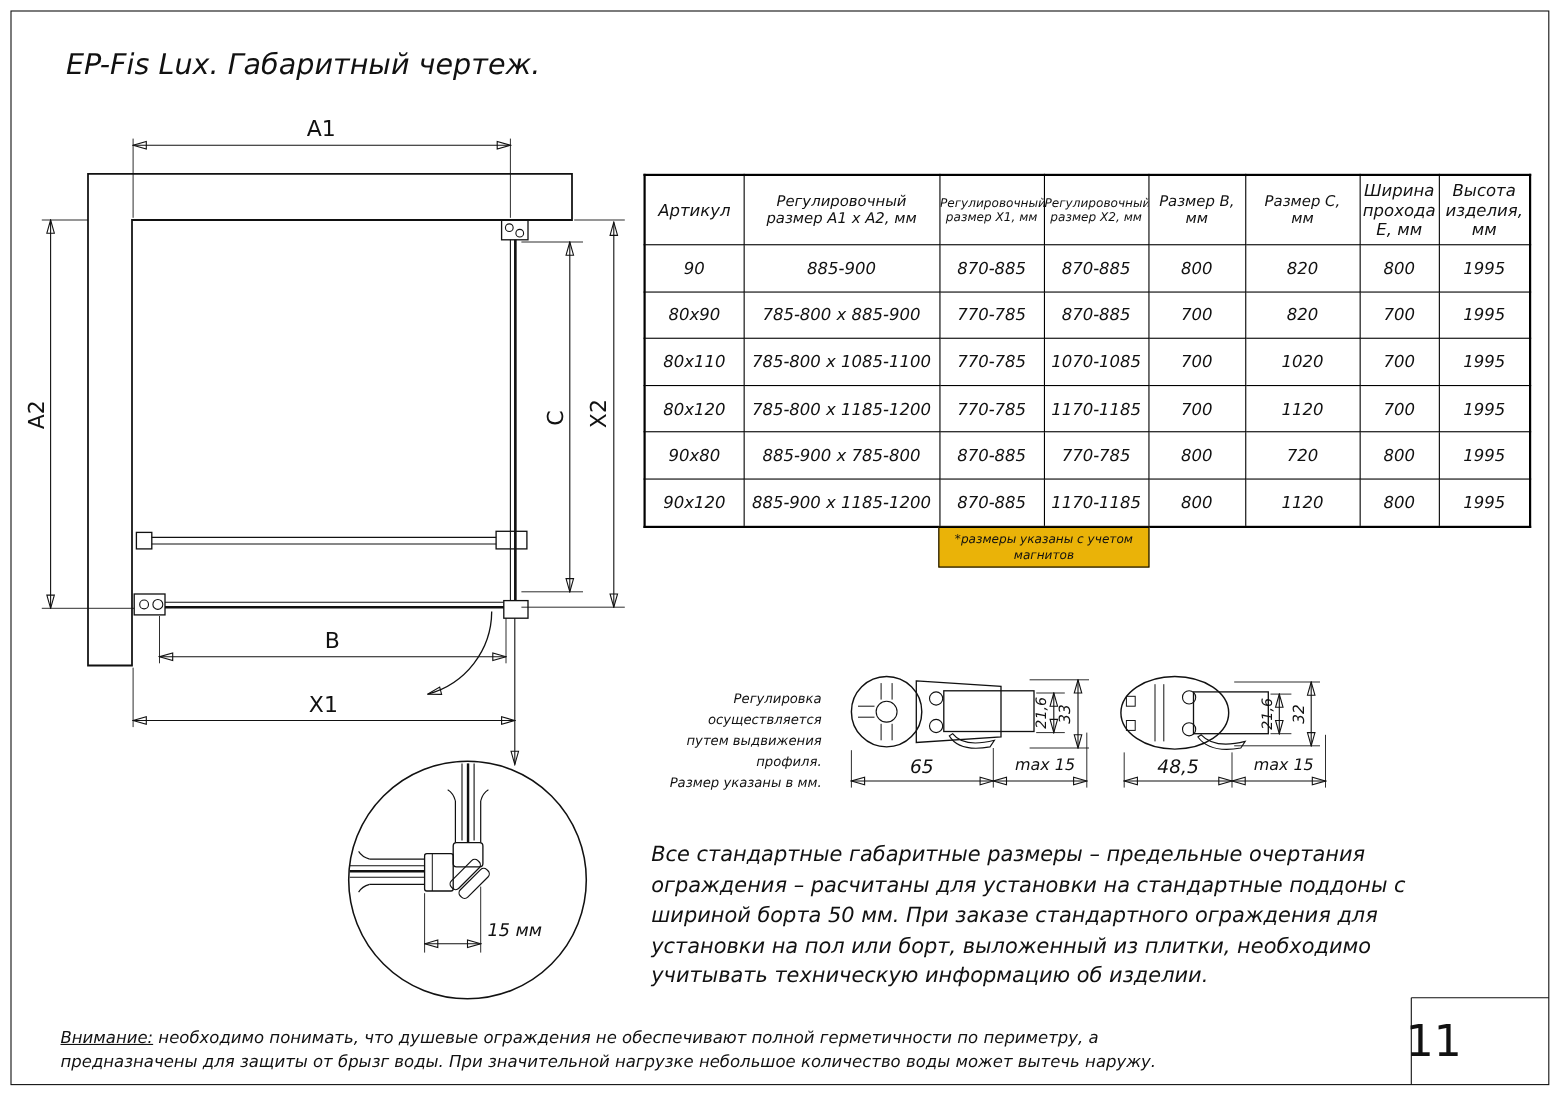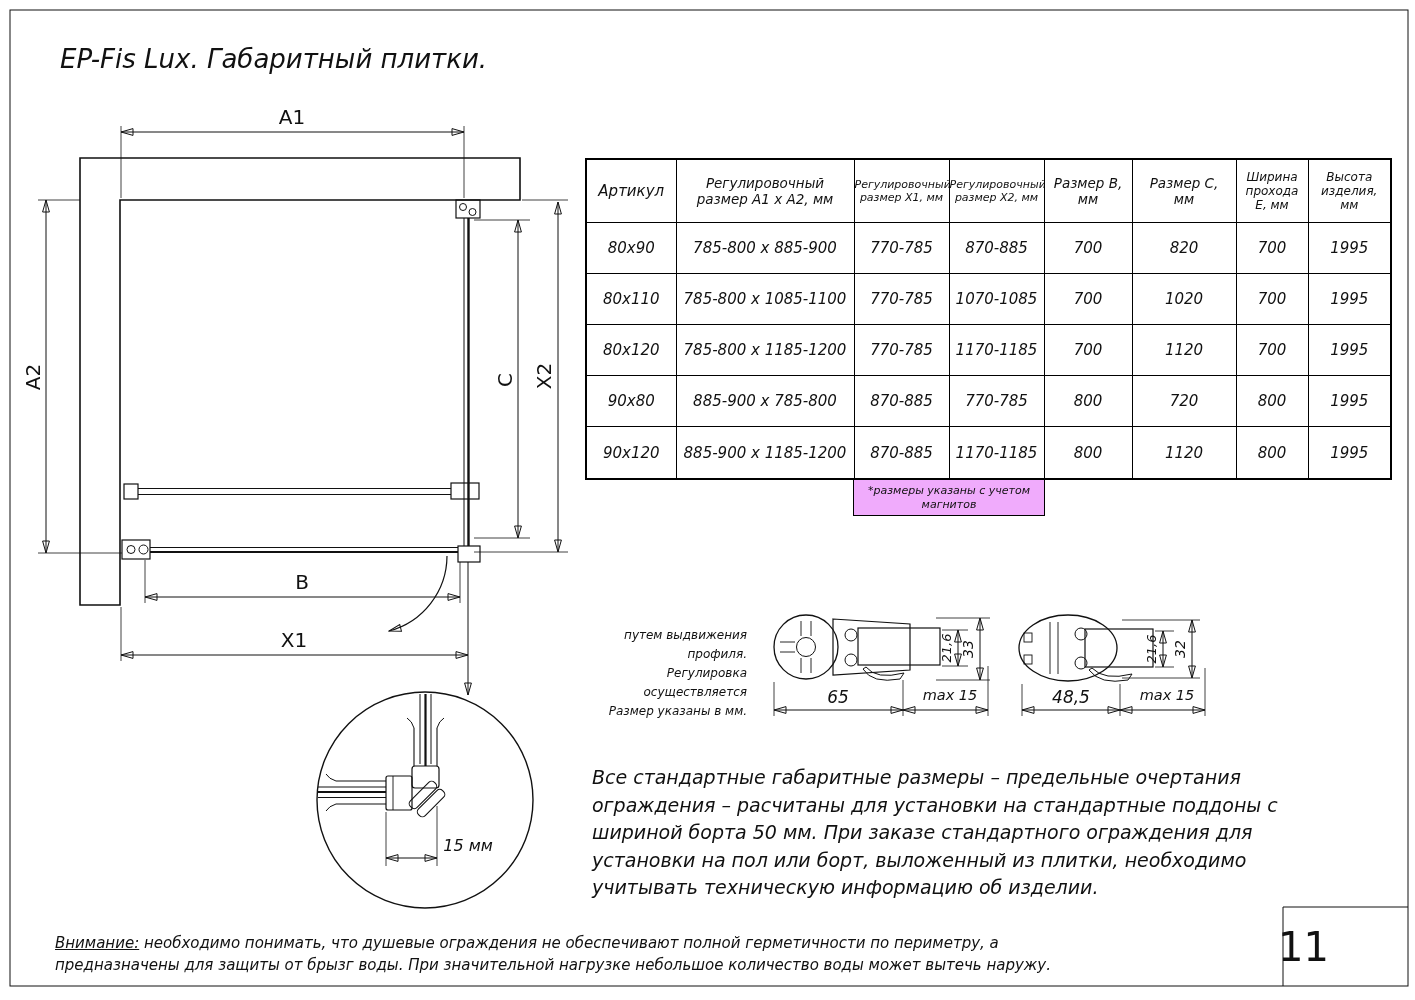--- a/index.html
+++ b/index.html
@@ -11,23 +11,23 @@
   .dim-label{font:20px "DejaVu Sans",sans-serif;fill:#111;stroke:none;}
   .dim-small{font:italic 16px "DejaVu Sans",sans-serif;fill:#111;stroke:none;}
   .p-title{position:absolute;left:60px;top:44px;font:italic 26px "DejaVu Sans",sans-serif;}
   .size-table{position:absolute;left:585px;top:158px;width:805px;height:322px;
               border-collapse:collapse;table-layout:fixed;background:#fff;}
   .size-table th,.size-table td{border:1px solid #000;text-align:center;vertical-align:middle;
               padding:0;white-space:pre-line;overflow:hidden;}
   .size-table{border:2px solid #000;}
   .size-table th{height:62px;font-style:italic;font-weight:normal;}
   .size-table td{height:25px;font:italic 15px "DejaVu Sans",sans-serif;}
-  .fs15{font-size:15px;} .fs13{font-size:13.5px;} .fs12{font-size:12px;} .fs11{font-size:11px;}
+  .fs15{font-size:15px;} .fs13{font-size:13.5px;} .fs12{font-size:15px;} .fs11{font-size:11px;}
   .footnote{position:absolute;left:853px;top:479px;width:190px;height:35px;border:1px solid #000;
-            background:#f0abfc;display:flex;align-items:center;justify-content:center;text-align:center;
+            background:#eab308;display:flex;align-items:center;justify-content:center;text-align:center;
             font:italic 11px/14px "DejaVu Sans",sans-serif;white-space:pre-line;}
   .adj-note{position:absolute;left:575px;top:626px;width:172px;text-align:right;
             font:italic 12px/19px "DejaVu Sans",sans-serif;}
   .paragraph{position:absolute;left:592px;top:764px;width:724px;
             font:italic 19px/27.5px "DejaVu Sans",sans-serif;}
   .warning{position:absolute;left:55px;top:932px;width:1025px;
             font:italic 15px/22px "DejaVu Sans",sans-serif;}
   .warning .wlabel{text-decoration:underline;}
   .pagenum{position:absolute;left:1241px;top:908px;width:125px;height:78px;display:flex;
             align-items:center;justify-content:center;font:40px "DejaVu Sans",sans-serif;}
@@ -175,21 +175,21 @@
     <text class="dim-small" style="font-size:14.5px" x="950" y="700" text-anchor="middle">max 15</text>
     <text class="dim-small" style="font-size:13px" transform="translate(951,648) rotate(-90)" text-anchor="middle">21,6</text>
     <text class="dim-small" style="font-size:14px" transform="translate(973,649) rotate(-90)" text-anchor="middle">33</text>
 
     <text class="dim-small" style="font-size:17px" x="1071" y="703" text-anchor="middle">48,5</text>
     <text class="dim-small" style="font-size:14.5px" x="1167" y="700" text-anchor="middle">max 15</text>
     <text class="dim-small" style="font-size:13px" transform="translate(1156,649) rotate(-90)" text-anchor="middle">21,6</text>
     <text class="dim-small" style="font-size:14px" transform="translate(1185,649) rotate(-90)" text-anchor="middle">32</text>
   </svg>
 
-  <div class="p-title">EP-Fis Lux. Габаритный плитки.</div>
+  <div class="p-title">EP-Fis Lux. Габаритный чертеж.</div>
 
   <table class="size-table">
     <colgroup>
       <col style="width:90px">
         <col style="width:178px">
         <col style="width:95px">
         <col style="width:95px">
       <col style="width:88px">
         <col style="width:104px">
         <col style="width:72px">
@@ -211,20 +211,30 @@
           <th class="fs12">Ширина
 прохода
 Е, мм</th>
           <th class="fs12">Высота
 изделия,
 мм</th>
         </tr>
       </thead>
     <tbody id="tbl-body">
         <tr>
+          <td>90</td>
+          <td>885-900</td>
+          <td>870-885</td>
+          <td>870-885</td>
+          <td>800</td>
+          <td>820</td>
+          <td>800</td>
+          <td>1995</td>
+        </tr>
+        <tr>
           <td>80х90</td>
           <td>785-800 х 885-900</td>
           <td>770-785</td>
           <td>870-885</td>
           <td>700</td>
           <td>820</td>
           <td>700</td>
           <td>1995</td>
         </tr>
         <tr>
@@ -267,22 +277,22 @@
           <td>800</td>
           <td>1995</td>
         </tr>
       </tbody>
   </table>
 
   <div class="footnote">*размеры указаны с учетом
 магнитов</div>
 
   <div class="adj-note">
+    <div>Регулировка осуществляется</div>
     <div>путем выдвижения профиля.</div>
-    <div>Регулировка осуществляется</div>
     <div>Размер указаны в мм.</div>
   </div>
 
   <div class="paragraph">Все стандартные габаритные размеры – предельные очертания ограждения – расчитаны для установки на стандартные поддоны с шириной борта 50 мм. При заказе стандартного ограждения для установки на пол или борт, выложенный из плитки, необходимо учитывать техническую информацию об изделии.</div>
 
   <div class="warning">
     <span class="wlabel">Внимание:</span><span> необходимо понимать, что душевые ограждения не обеспечивают полной герметичности по периметру, а предназначены для защиты от брызг воды. При значительной нагрузке небольшое количество воды может вытечь наружу.</span>
   </div>
 
   <div class="pagenum">11</div>

